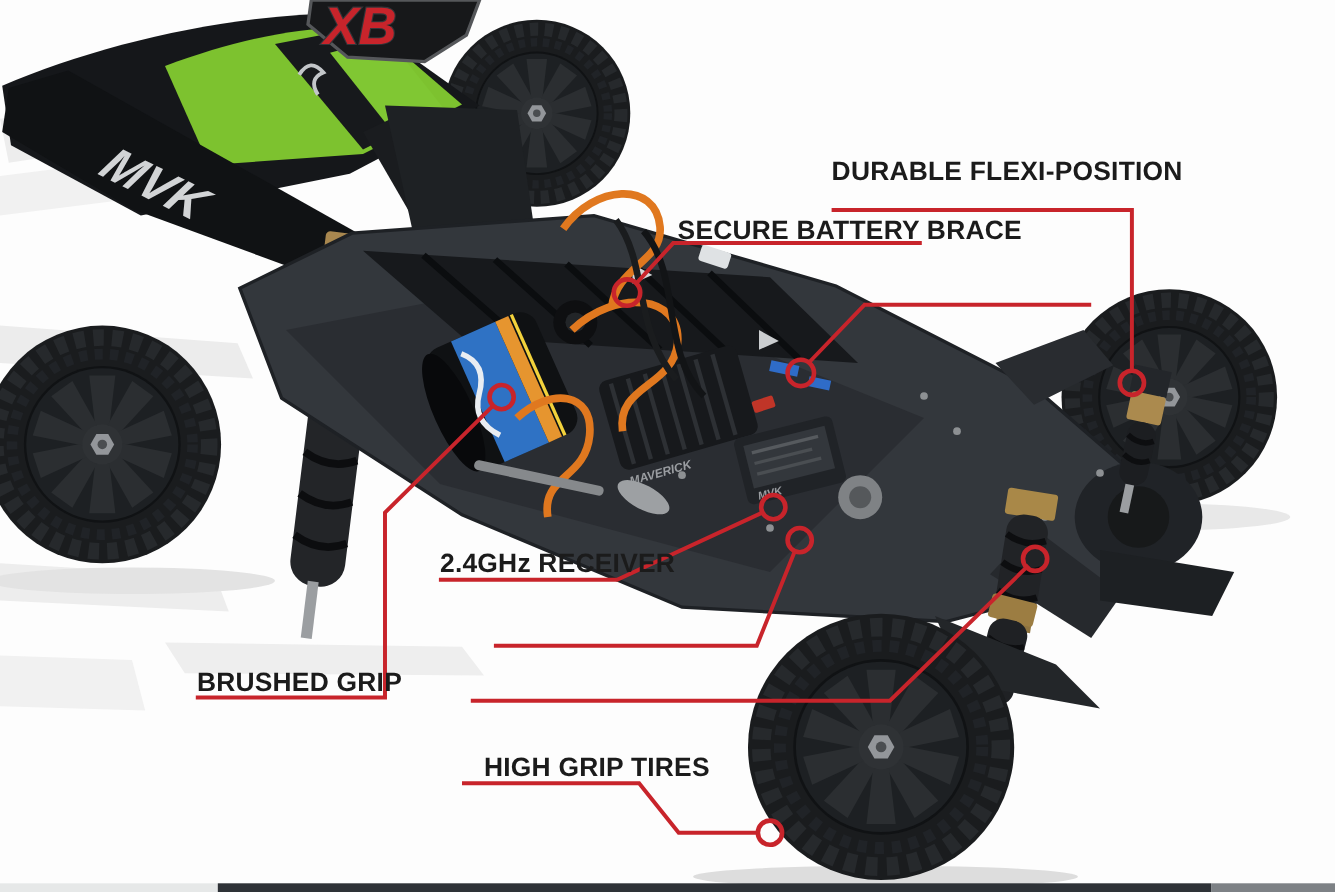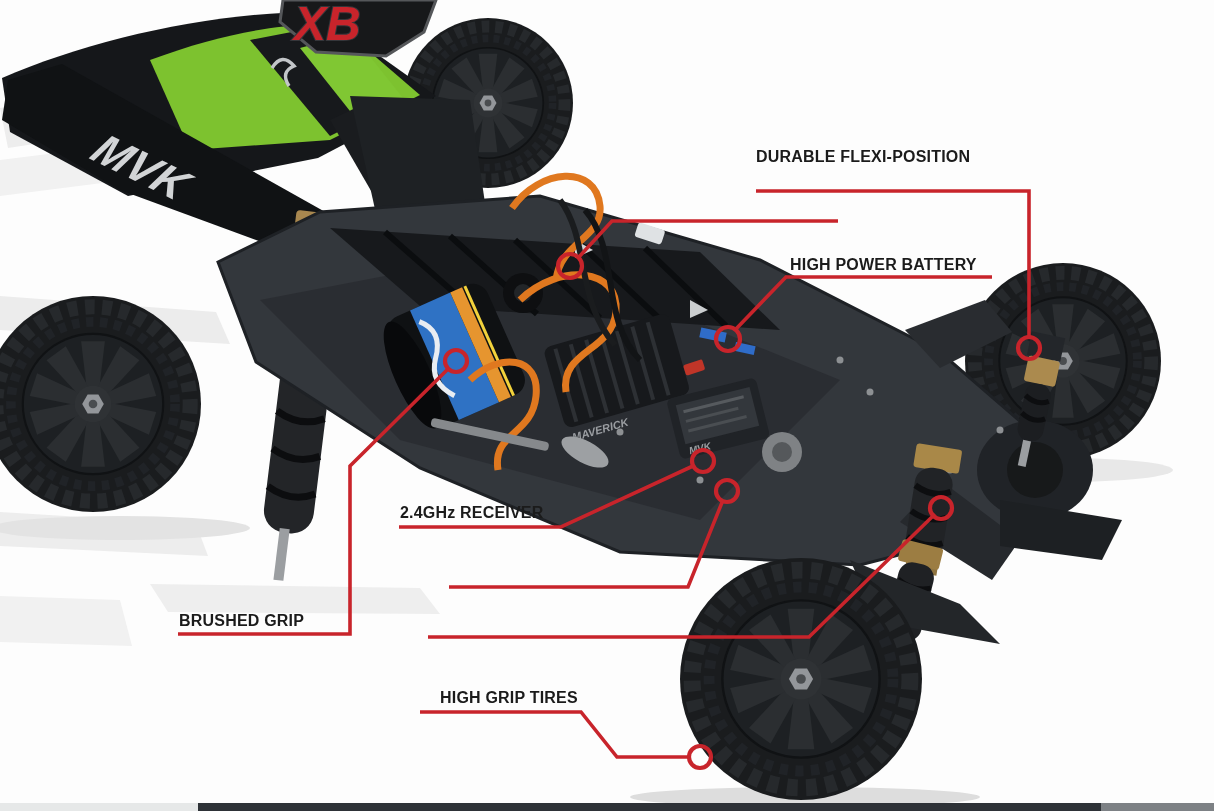--- a/index.html
+++ b/index.html
@@ -7,21 +7,21 @@
     --c-bar_left:#e6e8e8; --c-bar_dark:#2e3237; --c-bar_right:#7d8185;
     --c-bg:#fdfdfd;
   }
   html,body{margin:0;padding:0;}
   body{font-family:"Liberation Sans", sans-serif; background:#fff;}
   .stage{position:relative; width:1214px; height:811px; background:var(--c-bg); overflow:hidden;}
   svg.scene, svg.leaders{position:absolute; left:0; top:0; width:1214px; height:811px;}
   svg.leaders{pointer-events:none;}
   .leaders polyline{fill:none; stroke:var(--c-accent); stroke-width:3.6; stroke-linejoin:miter;}
   .leaders circle{fill:none; stroke:var(--c-accent); stroke-width:4.2;}
-  .callout{position:absolute; color:var(--c-label_text); font-weight:700; font-size:16px;
+  .callout{position:absolute; color:var(--c-label_text); font-weight:700; font-size:24px;
            line-height:21px; letter-spacing:0.2px; white-space:nowrap;}
   .bottom-bar{position:absolute; left:0; bottom:0; width:1214px; height:8px; display:flex;}
   .bottom-bar .seg-left{width:198px; background:var(--c-bar_left);}
   .bottom-bar .seg-dark{width:903px; background:var(--c-bar_dark);}
   .bottom-bar .seg-right{flex:1; background:var(--c-bar_right);}
   .badge-text{font-style:italic; font-weight:700; fill:var(--c-accent); stroke:#35363a; stroke-width:2px; paint-order:stroke;}
   .wing-text{font-style:italic; font-weight:700; fill:#d2d4d6;}
   .tiny-brand{font-weight:700; fill:#9a9da1;}
 </style>
 </head>
@@ -248,22 +248,22 @@
       </g>
       <g>
         <polyline points="420,712 581,712 617,757 689,757"></polyline>
         <circle cx="700" cy="757" r="11"></circle>
       </g>
     </svg>
 
   <div class="callout" style="left:756px; top:146px">
     <div>DURABLE FLEXI-POSITION</div>
   </div>
-  <div class="callout" style="left:790px; top:254px">
-    <div>HIGH POWER BATTERY</div>
+  <div class="callout" style="left:616px; top:199px">
+    <div>SECURE BATTERY BRACE</div>
   </div>
   <div class="callout" style="left:400px; top:502px">
     <div>2.4GHz RECEIVER</div>
   </div>
   <div class="callout" style="left:179px; top:610px">
     <div>BRUSHED GRIP</div>
   </div>
   <div class="callout" style="left:440px; top:687px">
     <div>HIGH GRIP TIRES</div>
   </div>

